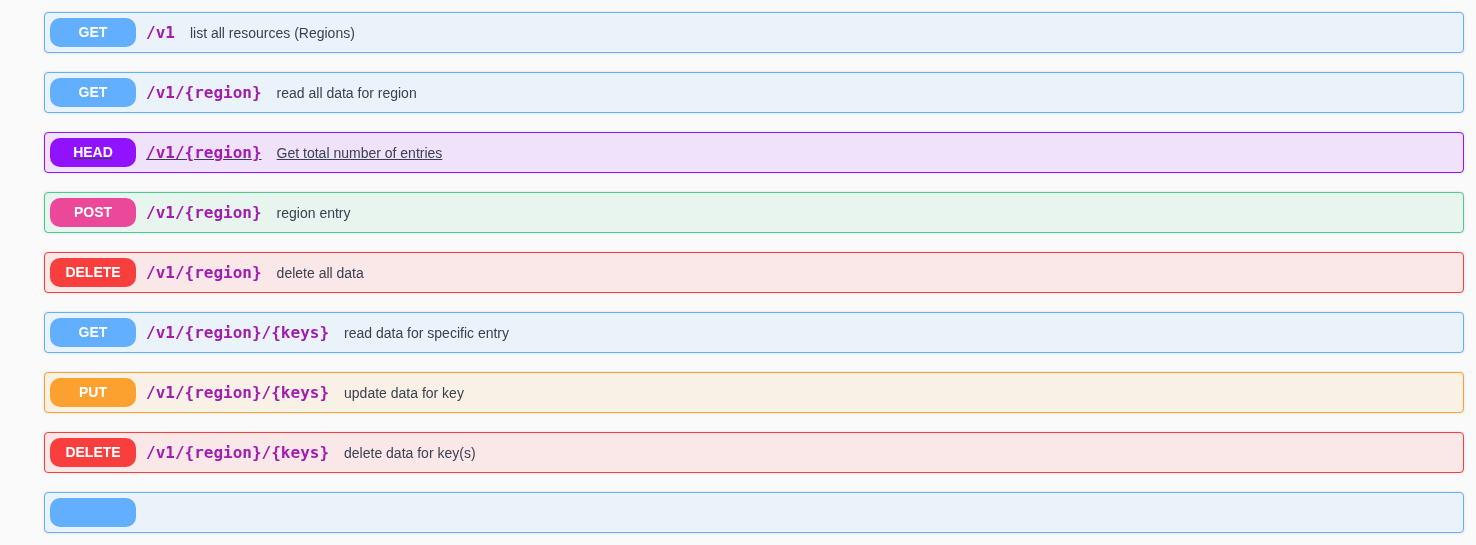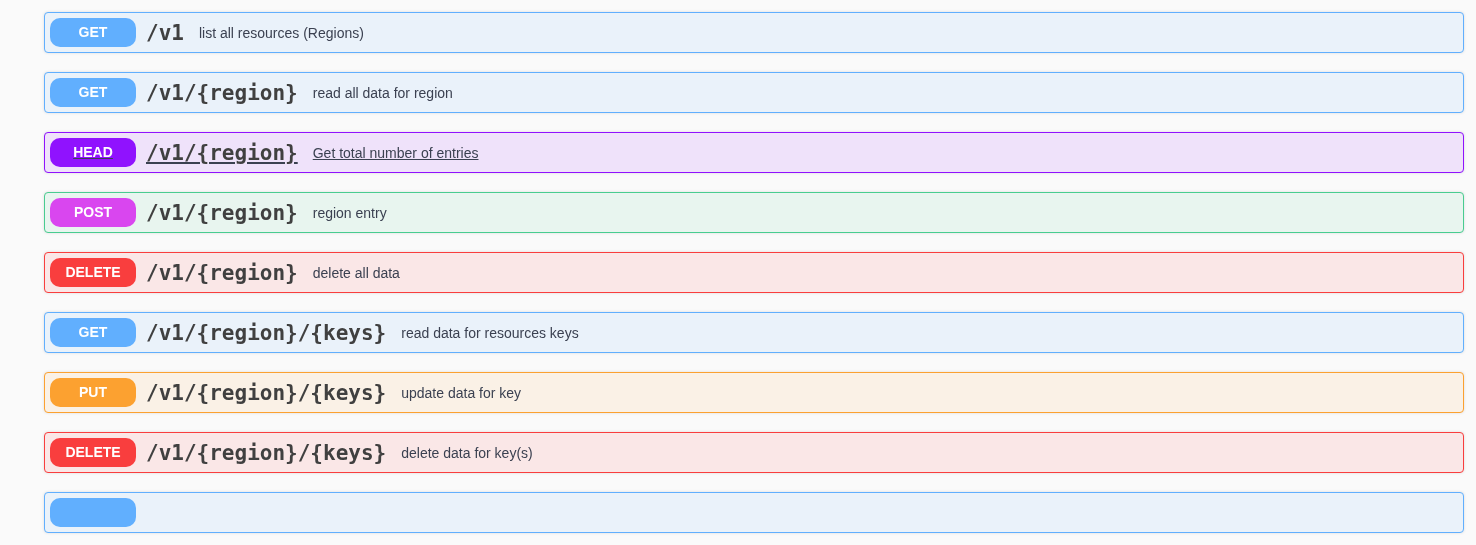--- a/index.html
+++ b/index.html
@@ -66,23 +66,23 @@
     border-radius: 10px;
     text-align: center;
     font-size: 14px;
     font-weight: 700;
     color: #ffffff;
     font-family: "Liberation Sans", sans-serif;
   }
   .op-path {
     margin-left: 10px;
     font-family: "DejaVu Sans Mono", "Liberation Mono", monospace;
-    font-size: 21px;
+    font-size: 16px;
     font-weight: 600;
-    color: #404040;
+    color: #a21caf;
     letter-spacing: 0;
     white-space: nowrap;
   }
   .op-summary {
     margin-left: 15px;
     font-size: 14px;
     color: #3b4151;
     white-space: nowrap;
   }
 </style>
@@ -105,35 +105,35 @@
     <span class="op-summary">read all data for region</span>
   </div>
 
   <div class="opblock" style="border-color: rgb(144, 18, 254); background: rgb(239, 226, 250); text-decoration: underline;">
     <span class="method-badge" style="background: rgb(144, 18, 254);">HEAD</span>
     <span class="op-path">/v1/{region}</span>
     <span class="op-summary">Get total number of entries</span>
   </div>
 
   <div class="opblock" style="border-color: rgb(73, 204, 144); background: rgb(232, 245, 239);">
-    <span class="method-badge" style="background: #d946ef;">POST</span>
+    <span class="method-badge" style="background: #ec4899;">POST</span>
     <span class="op-path">/v1/{region}</span>
     <span class="op-summary">region entry</span>
   </div>
 
   <div class="opblock" style="border-color: rgb(249, 62, 62); background: rgb(250, 231, 231);">
     <span class="method-badge" style="background: rgb(249, 62, 62);">DELETE</span>
     <span class="op-path">/v1/{region}</span>
     <span class="op-summary">delete all data</span>
   </div>
 
   <div class="opblock" style="border-color: rgb(97, 175, 254); background: rgb(234, 242, 250);">
     <span class="method-badge" style="background: rgb(97, 175, 254);">GET</span>
     <span class="op-path">/v1/{region}/{keys}</span>
-    <span class="op-summary">read data for resources keys</span>
+    <span class="op-summary">read data for specific entry</span>
   </div>
 
   <div class="opblock" style="border-color: rgb(252, 161, 48); background: rgb(250, 241, 230);">
     <span class="method-badge" style="background: rgb(252, 161, 48);">PUT</span>
     <span class="op-path">/v1/{region}/{keys}</span>
     <span class="op-summary">update data for key</span>
   </div>
 
   <div class="opblock" style="border-color: rgb(249, 62, 62); background: rgb(250, 231, 231);">
     <span class="method-badge" style="background: rgb(249, 62, 62);">DELETE</span>

